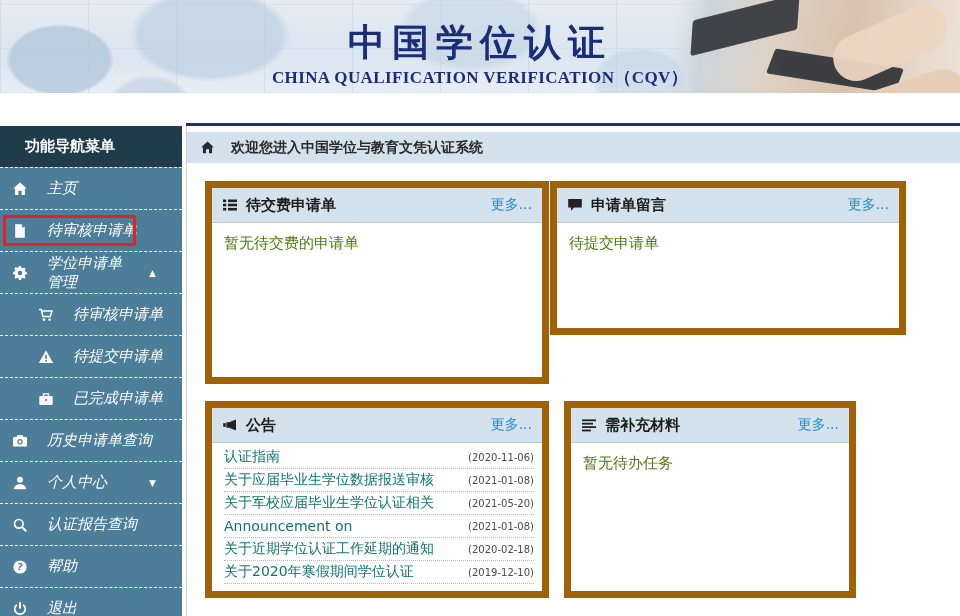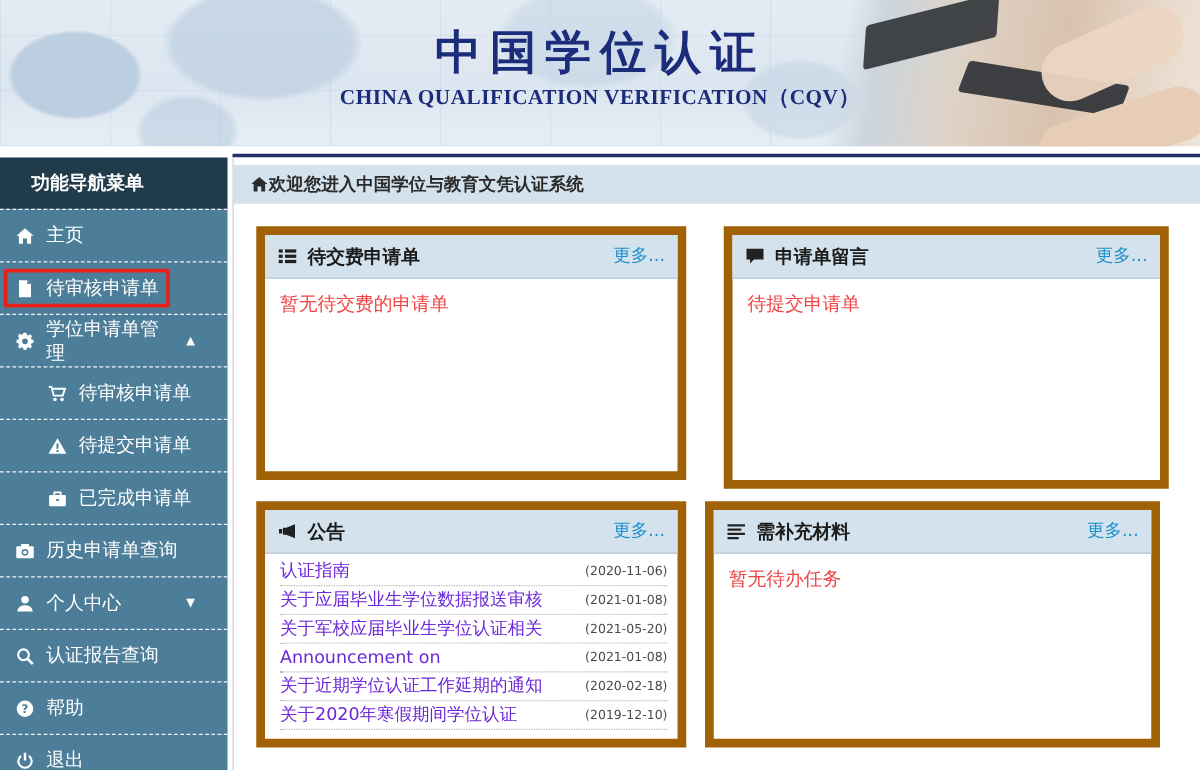--- a/index.html
+++ b/index.html
@@ -1,20 +1,20 @@
 <!DOCTYPE html>
 <html><head>
 <meta charset="utf-8">
 <style>
   * { margin:0; padding:0; box-sizing:border-box; }
   body { background:#fff; font-family:"DejaVu Sans", sans-serif; }
   .page { position:relative; width:960px; height:616px; background:#fff; overflow:hidden; }
 
   
-  .banner { position:absolute; left:0; top:0; width:960px; height:117px;
+  .banner { position:absolute; left:0; top:0; width:960px; height:93px;
     background:linear-gradient(180deg,#e4ebf3 0%,#dce6f0 60%,#e7edf4 100%); overflow:hidden; }
   .map-layer { position:absolute; inset:0; width:720px;
     background-image:
       radial-gradient(90px 60px at 60px 60px, rgba(176,198,219,.75) 0 55%, transparent 60%),
       radial-gradient(130px 75px at 210px 35px, rgba(183,203,222,.6) 0 55%, transparent 62%),
       radial-gradient(70px 50px at 150px 105px, rgba(183,203,222,.55) 0 50%, transparent 60%),
       radial-gradient(120px 70px at 470px 30px, rgba(190,208,226,.5) 0 52%, transparent 60%),
       radial-gradient(80px 55px at 640px 80px, rgba(190,208,226,.5) 0 52%, transparent 60%),
       repeating-linear-gradient(90deg, rgba(150,180,210,.20) 0 1px, transparent 1px 88px),
       repeating-linear-gradient(0deg, rgba(150,180,210,.16) 0 1px, transparent 1px 44px); }
@@ -33,56 +33,56 @@
     font-family:"Liberation Serif", serif; color:#1b2c7a; }
   .banner-title { font-size:37px; font-weight:bold; letter-spacing:7px; line-height:1.05; }
   .banner-subtitle { font-size:17px; font-weight:bold; letter-spacing:.4px; margin-top:3px; }
   .banner-rule { position:absolute; left:186px; top:123px; width:774px; height:3px; background:#25306b; }
 
   
   .sidebar { position:absolute; left:0; top:126px; width:182px; height:490px;
     background:#4c7e9a; overflow:hidden; }
   .menu-title { height:41px; background:#203c4b; color:#fff; font-size:15px; font-weight:bold;
     line-height:41px; padding-left:25px; }
-  .side-item { display:flex; align-items:center; gap:9px; height:42px; padding:0 12px;
-    color:#fff; font-size:15px; cursor:pointer; border-top:1px dashed rgba(255,255,255,.95); }
+  .side-item { display:flex; align-items:center; gap:19px; height:42px; padding:0 12px;
+    color:#fff; font-size:15px; cursor:pointer; border-top:1px dashed rgba(255,255,255,.95);font-style:italic; }
   .side-item:first-of-type { border-top:none; }
   .side-item.sub { padding-left:38px; }
   .si-icon { width:16px; height:16px; flex:0 0 16px; display:inline-block; }
   .si-icon svg { display:block; width:16px; height:16px; }
   .chev { margin-left:auto; padding-right:14px; font-size:9px; color:#fff; }
 
   .red-box { position:absolute; left:3px; top:215px; width:133px; height:31px;
     border:3px solid #e7211a; border-radius:2px; z-index:5; }
 
   
   .main { position:absolute; left:186px; top:126px; width:774px; height:490px;
     background:#fff; border-left:1px solid #cfcfcf; }
   .welcome-bar { position:absolute; left:0; top:6px; width:774px; height:31px; background:#d3e2ec;
-    display:flex; align-items:center; gap:0; padding-left:13px;
+    display:flex; align-items:center; gap:16px; padding-left:13px;
     font-size:14px; font-weight:bold; color:#2b2b2b; }
   .welcome-bar svg { width:15px; height:15px; }
 
   .panel { position:absolute; background:#fff; border:7px solid #a16207; }
   .p1 { left:18px;  top:55px;  width:344px; height:203px; }
-  .p2 { left:392px; top:55px;  width:356px; height:210px; }
+  .p2 { left:363px; top:55px;  width:356px; height:154px; }
   .p3 { left:18px;  top:275px; width:344px; height:197px; }
-  .p4 { left:377px; top:275px; width:364px; height:197px; }
+  .p4 { left:377px; top:275px; width:292px; height:197px; }
   .panel-header { height:35px; background:#d3e2ec; border-bottom:1px solid #b9c8d3;
     display:flex; align-items:center; padding:0 10px; }
   .ph-icon { width:16px; height:16px; margin-right:8px; }
   .ph-icon svg { display:block; width:16px; height:16px; }
   .panel-title { font-size:15px; font-weight:bold; color:#1c1c1c; }
   .more-link { margin-left:auto; font-size:14px; color:#1e8fce; text-decoration:none; cursor:pointer; }
-  .panel-body { padding:11px 12px; font-size:15px; color:#ef4444; }
+  .panel-body { padding:11px 12px; font-size:15px; color:#4d7c0f; }
 
   .ann-list { padding:3px 8px 0 12px; }
   .ann-row { display:flex; justify-content:space-between; align-items:center;
     height:23px; border-bottom:1px dotted #b9b9b9; }
-  .ann-link { font-size:14px; color:#6d28d9; text-decoration:none; cursor:pointer;
+  .ann-link { font-size:14px; color:#0f766e; text-decoration:none; cursor:pointer;
     white-space:nowrap; overflow:hidden; }
   .ann-date { font-size:10px; color:#4a4a4a; white-space:nowrap; padding-left:6px; }
 </style>
 </head>
 <body>
 
 <div class="page">
 
   <header class="banner">
     <div class="map-layer"></div>

